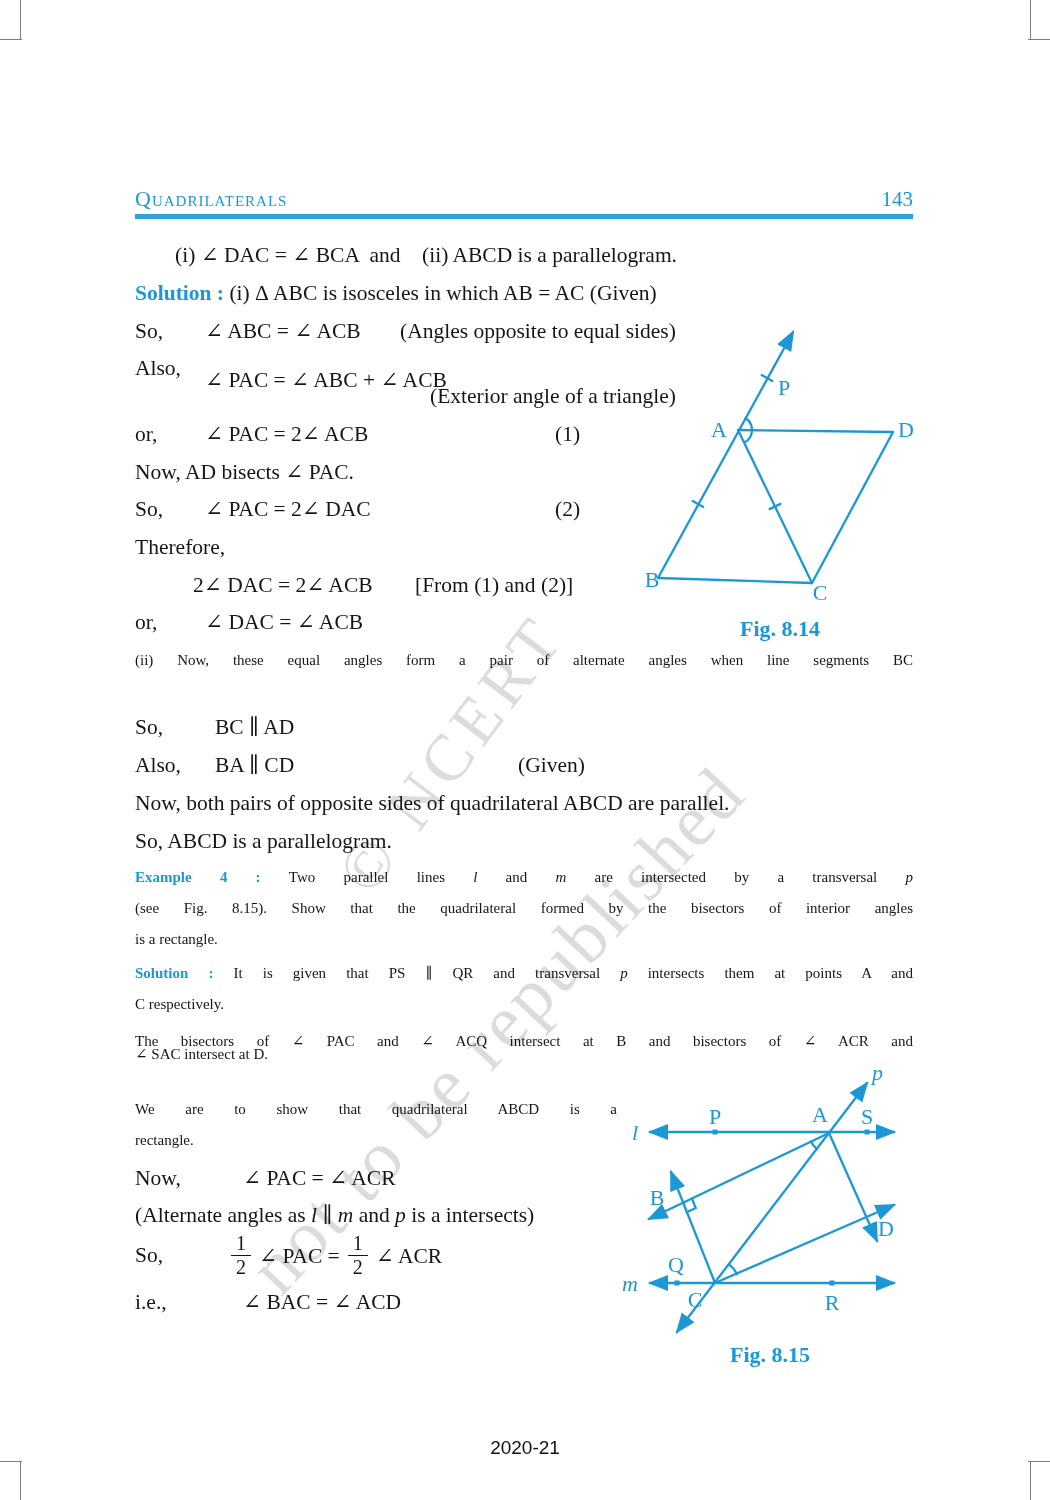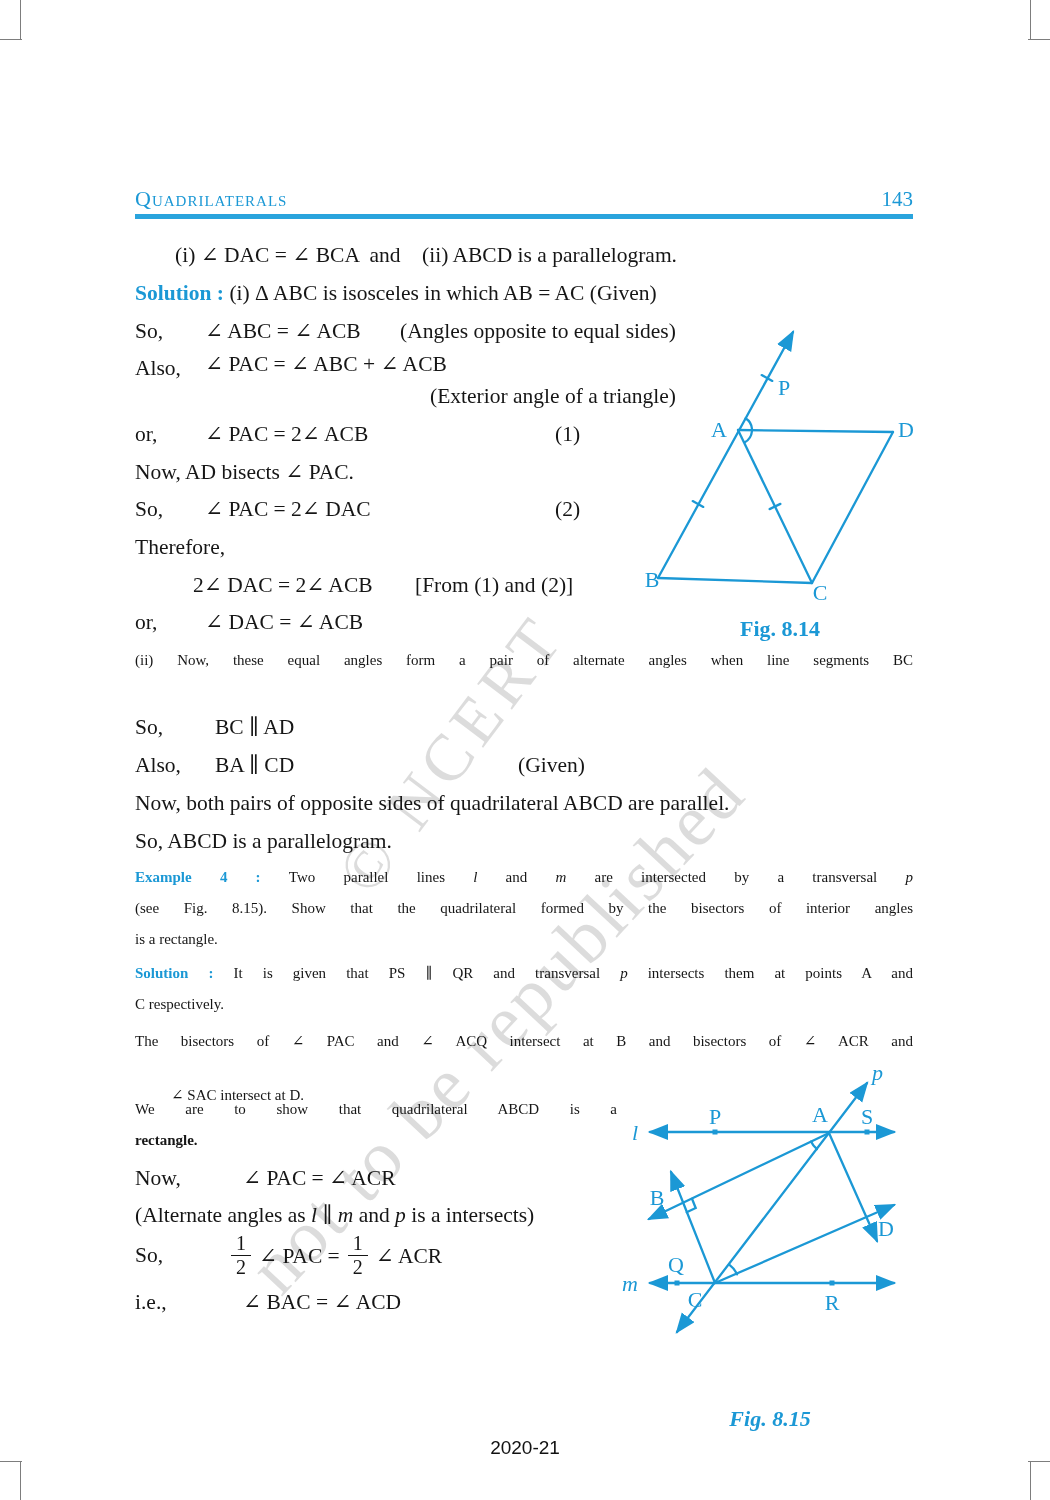--- a/index.html
+++ b/index.html
@@ -53,21 +53,21 @@
 
   <div class="abs content body" style="left:175px;top:240px;">(i) ∠ DAC = ∠ BCA  and    (ii) ABCD is a parallelogram.</div>
 
   <div class="abs content body" style="left:135px;top:278px;"><span class="blue bd">Solution :</span><span> (i) Δ ABC is isosceles in which AB = AC (Given)</span></div>
 
   <div class="abs content body" style="left:135px;top:316px;">So,</div>
   <div class="abs content body" style="left:205px;top:316px;">∠ ABC = ∠ ACB</div>
   <div class="abs content body" style="left:400px;top:316px;">(Angles opposite to equal sides)</div>
 
   <div class="abs content body" style="left:135px;top:353px;">Also,</div>
-  <div class="abs content body" style="left:205px;top:349px;">∠ PAC = ∠ ABC + ∠ ACB</div>
+  <div class="abs content body" style="left:205px;top:365px;">∠ PAC = ∠ ABC + ∠ ACB</div>
 
   <div class="abs content body" style="left:430px;top:381px;">(Exterior angle of a triangle)</div>
 
   <div class="abs content body" style="left:135px;top:419px;">or,</div>
   <div class="abs content body" style="left:205px;top:419px;">∠ PAC = 2∠ ACB</div>
   <div class="abs content body ref" style="left:555px;top:419px;">(1)</div>
 
   <div class="abs content body" style="left:135px;top:457px;">Now, AD bisects ∠ PAC.</div>
 
   <div class="abs content body" style="left:135px;top:494px;">So,</div>
@@ -95,24 +95,24 @@
   <div class="abs content body" style="left:135px;top:826px;">So, ABCD is a parallelogram.</div>
 
   <div class="abs content para jline" style="left:135px;top:862px;width:778px;"><span class="bd blue">Example 4 : </span><span>Two parallel lines </span><span class="it">l</span><span> and </span><span class="it">m</span><span> are intersected by a transversal </span><span class="it">p</span></div>
   <div class="abs content para jline" style="left:135px;top:893px;width:778px;"><span>(see Fig. 8.15). Show that the quadrilateral formed by the bisectors of interior angles</span></div>
   <div class="abs content para" style="left:135px;top:924px;width:778px;"><span>is a rectangle.</span></div>
 
   <div class="abs content para jline" style="left:135px;top:958px;width:778px;"><span class="bd blue">Solution : </span><span>It is given that PS ∥ QR and transversal </span><span class="it">p</span><span> intersects them at points A and</span></div>
   <div class="abs content para" style="left:135px;top:989px;width:778px;"><span>C respectively.</span></div>
 
   <div class="abs content para jline" style="left:135px;top:1026px;width:778px;">The bisectors of ∠ PAC and ∠ ACQ intersect at B and bisectors of ∠ ACR and</div>
-  <div class="abs content para" style="left:135px;top:1080px;width:778px;margin-left:36px;">∠ SAC intersect at D.</div>
+  <div class="abs content para" style="left:135px;top:1039px;width:778px;">∠ SAC intersect at D.</div>
 
   <div class="abs content para jline" style="left:135px;top:1094px;width:482px;">We are to show that quadrilateral ABCD is a</div>
-  <div class="abs content para" style="left:135px;top:1125px;width:482px;font-weight:bold;">rectangle.</div>
+  <div class="abs content para" style="left:135px;top:1125px;width:482px;">rectangle.</div>
 
   <div class="abs content body" style="left:135px;top:1163px;">Now,</div>
   <div class="abs content body" style="left:243px;top:1163px;">∠ PAC = ∠ ACR</div>
 
   <div class="abs content body" style="left:135px;top:1200px;"><span>(Alternate angles as </span><span class="it">l</span><span> ∥ </span><span class="it">m</span><span> and </span><span class="it">p</span><span> is a intersects)</span></div>
 
   <div class="abs content fracline" style="left:135px;top:1233px;">
     <span style="display:inline-block;width:88px;">So,</span>
     <span class="frac">
         <span class="num">1</span>
@@ -188,17 +188,17 @@
       <text x="105" y="74" text-anchor="middle">P</text>
       <text x="210" y="72" text-anchor="middle">A</text>
       <text x="257" y="74" text-anchor="middle">S</text>
       <text x="47" y="155" text-anchor="middle">B</text>
       <text x="66" y="222" text-anchor="middle">Q</text>
       <text x="85" y="257" text-anchor="middle">C</text>
       <text x="222" y="260" text-anchor="middle">R</text>
       <text x="268" y="186" text-anchor="start">D</text>
     </g>
   </svg>
-  <div class="abs content figcap" style="left:610px;top:1406px;width:320px;font-style:italic;">Fig. 8.15</div>
+  <div class="abs content figcap" style="left:610px;top:1342px;width:320px;">Fig. 8.15</div>
 
   <div class="abs content footer" style="left:0;top:1437px;">2020-21</div>
 
 </div>
 
 </body></html>

